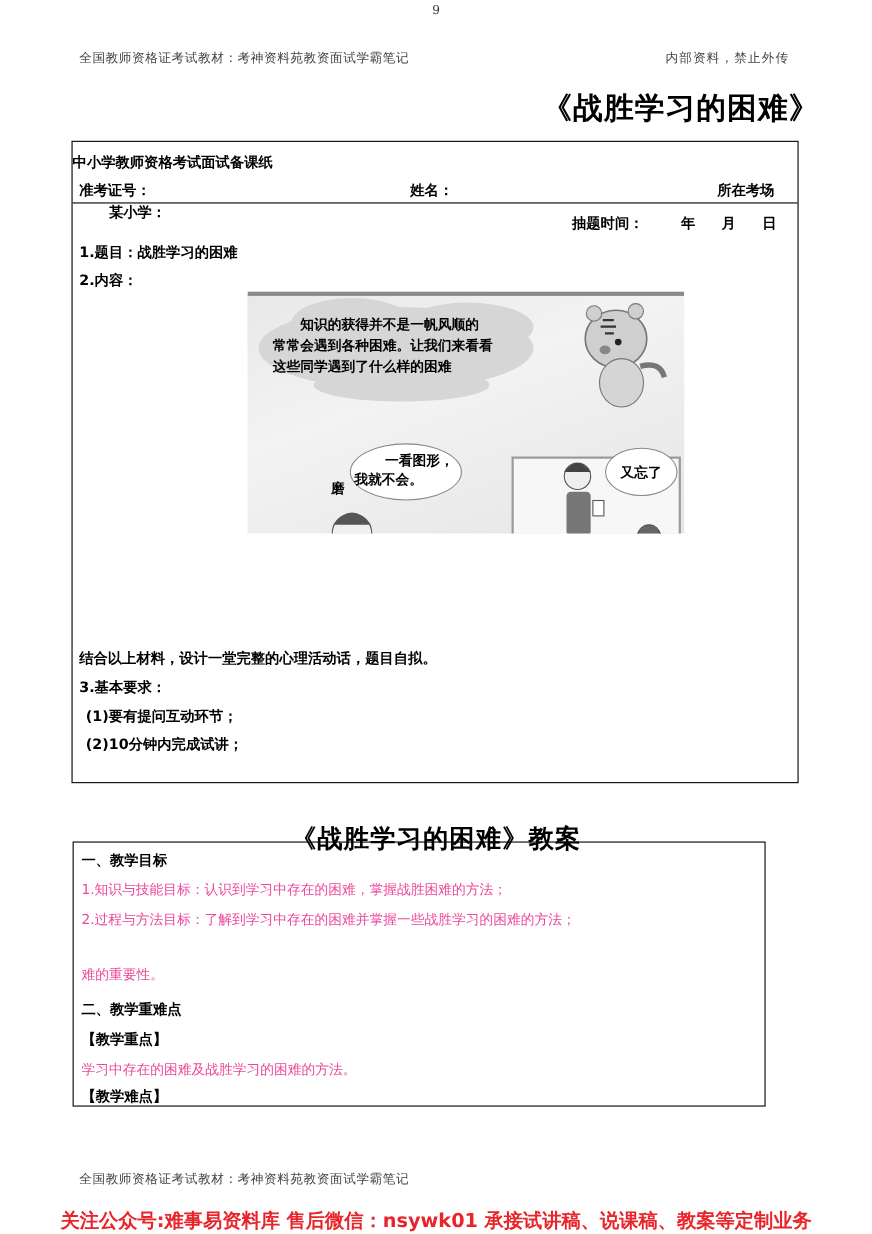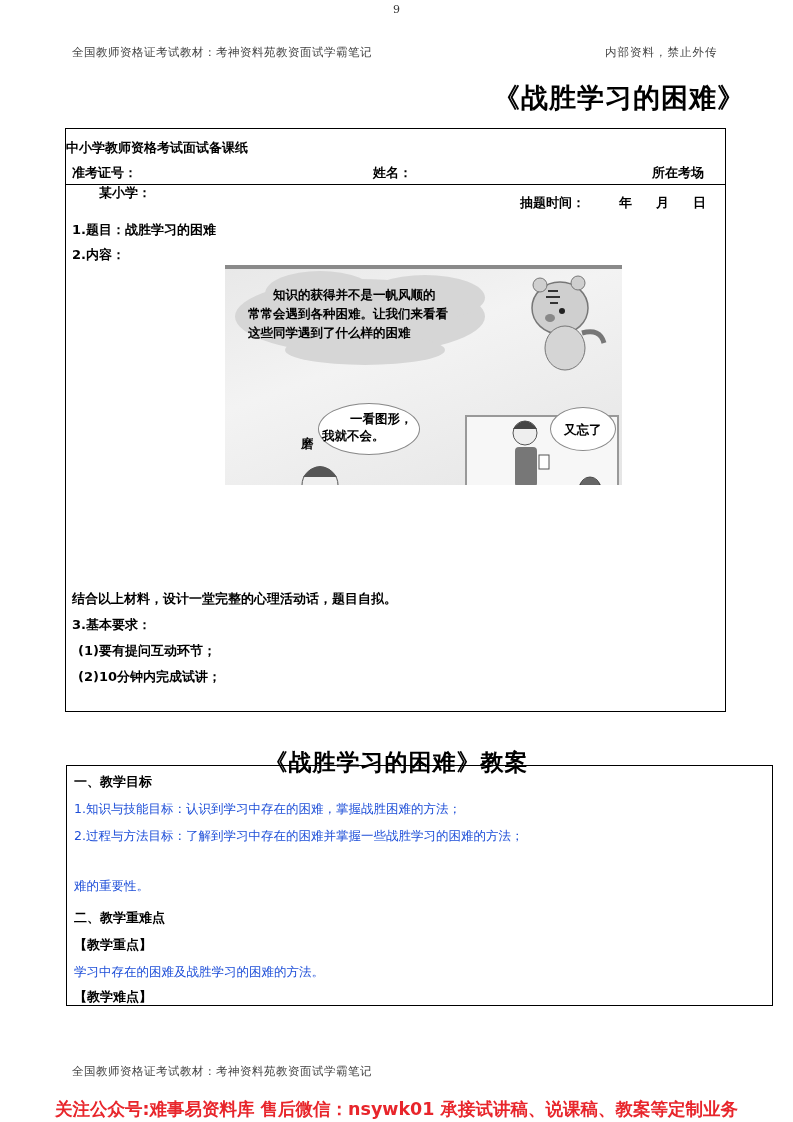--- a/index.html
+++ b/index.html
@@ -19,22 +19,22 @@
   .t { position: absolute; font-size: 13px; font-weight: bold; white-space: nowrap; }
 
   .illus { left: 225px; top: 265px; width: 397px; height: 220px; background: linear-gradient(160deg,#e8e8e8 0%,#f3f3f3 40%,#e5e5e5 100%); overflow: hidden; text-align: right; }
   .illus .topbar { position:absolute; left:0; top:0; right:0; height:4px; background:#8a8a8a; }
   .cloud { position:absolute; background:#d6d6d6; border-radius: 50%; }
   .bubble { position:absolute; background:#fff; border:1.5px solid #888; border-radius: 50%; }
   .illus .tx { position:absolute; font-size: 12.5px; font-weight: bold; white-space: nowrap; color:#000; }
   .board { position:absolute; left:240px; top:150px; width:150px; height:95px; border:2px solid #999; background:#f7f7f7; }
 
   .title-lesson { left: 0; width: 793px; top: 747px; text-align: center; font-size: 23px; font-weight: bold; font-family: "DejaVu Serif", serif; letter-spacing: 1px; }
-  .box2 { left: 66px; top: 765px; width: 707px; height: 241px; border: 1.5px solid #000; box-sizing: border-box; }
-  .l { position: absolute; left: 7px; font-size: 12.5px; white-space: nowrap; color: #1d4ed8; }
+  .box2 { left: 66px; top: 765px; width: 630px; height: 241px; border: 1.5px solid #000; box-sizing: border-box; }
+  .l { position: absolute; left: 7px; font-size: 12.5px; white-space: nowrap; color: #ec4899; }
   .l.b { font-weight: bold; color: #000; font-size: 13px; }
 
   .ftr-left { left: 72px; top: 1064px; font-size: 11.5px; color: #444; font-family: "DejaVu Serif", serif; letter-spacing: 0.5px; }
   .promo { left: 0; width: 793px; top: 1097px; text-align: center; font-size: 17.5px; font-weight: bold; color: #e8252b; white-space: nowrap; letter-spacing: 0px; }
 </style>
 </head>
 <body>
 
 <div class="abs page-num">9</div>
 <div class="abs hdr-left">全国教师资格证考试教材：考神资料苑教资面试学霸笔记</div>

